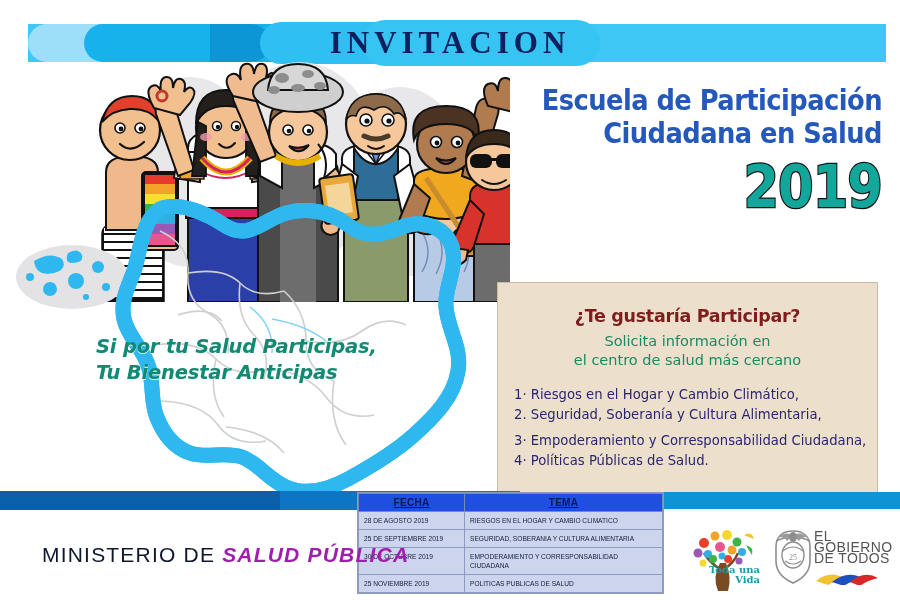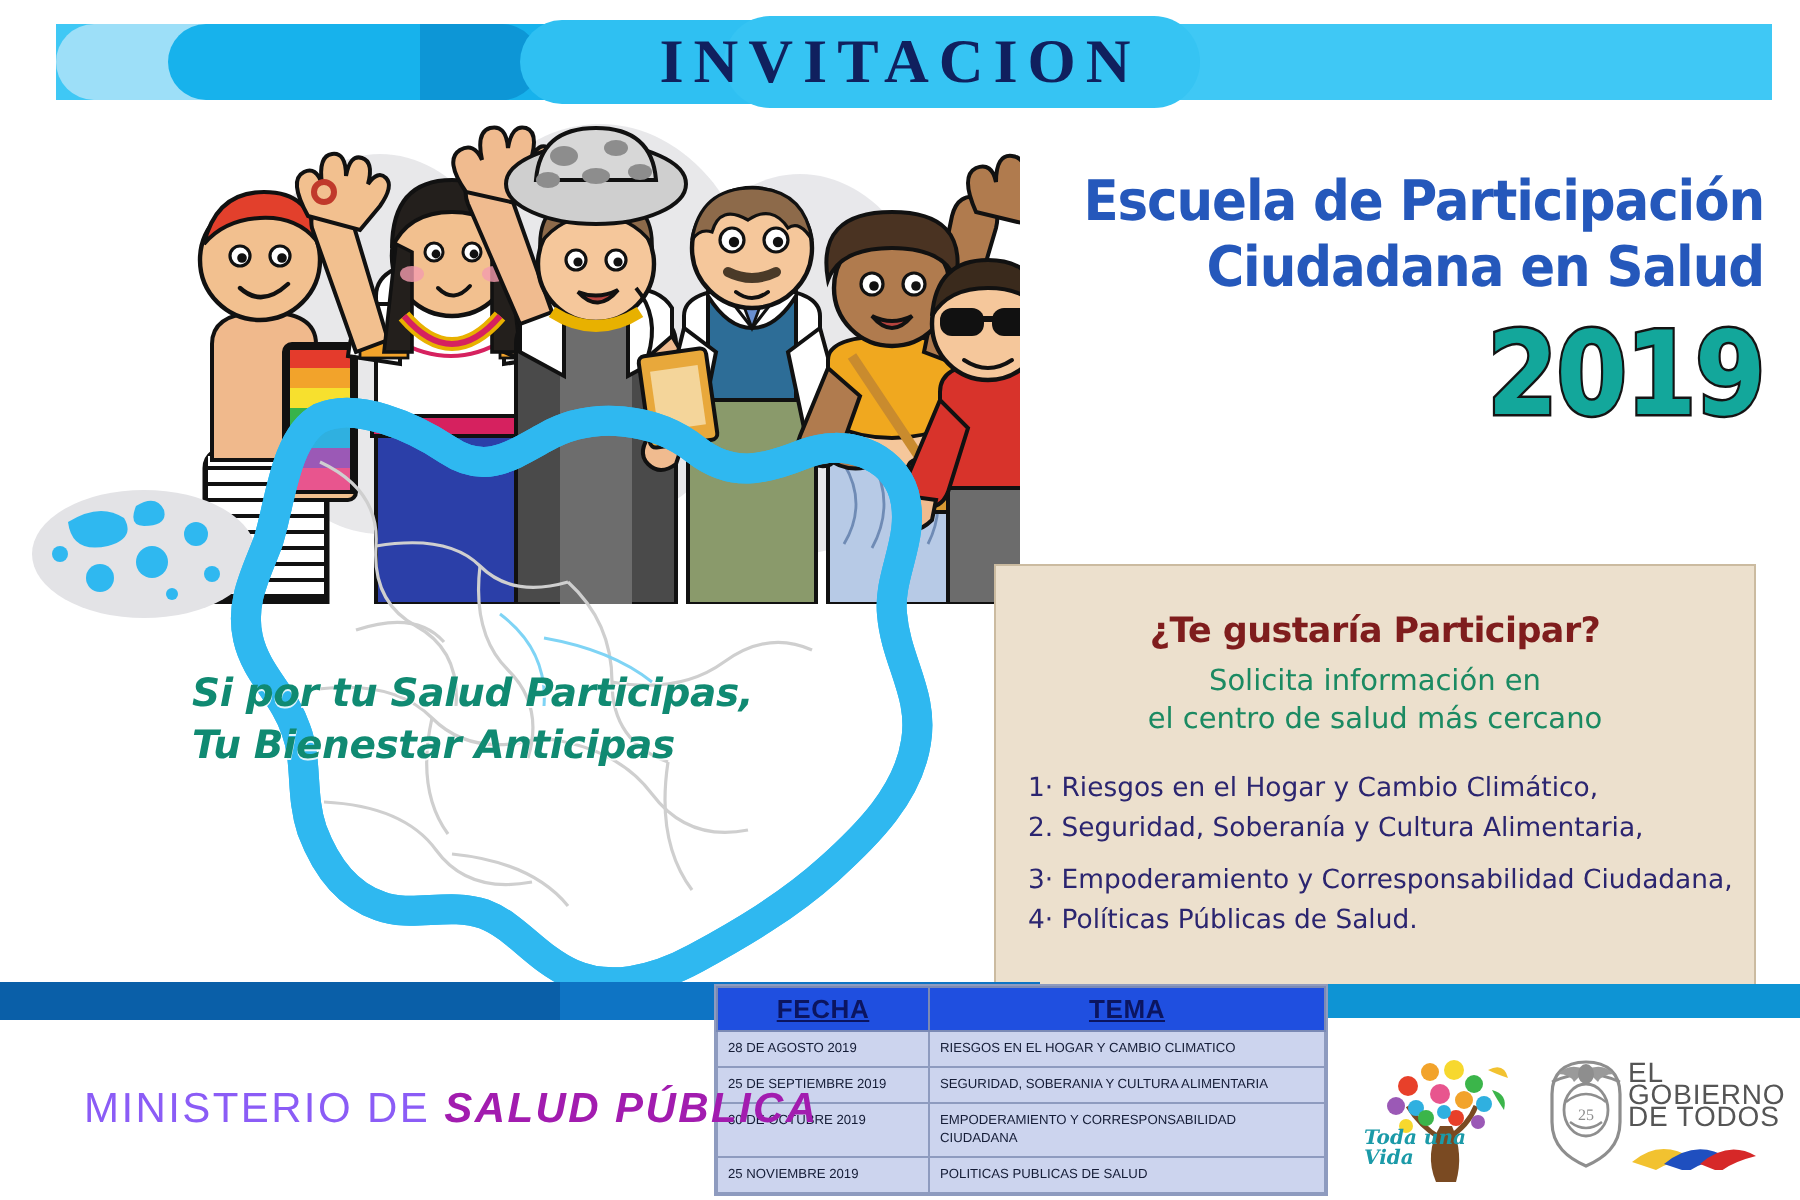--- a/index.html
+++ b/index.html
@@ -5,21 +5,21 @@
   html,body{margin:0;padding:0;}
   body{
     width:900px;height:600px;overflow:hidden;
     background:#ffffff;
     font-family:"Liberation Sans", sans-serif;
     position:relative;
   }
   .poster{position:absolute;inset:0;width:900px;height:600px;overflow:hidden;background:#fff;}
 
   
-  .banner{position:absolute;left:0;top:0;width:900px;height:62px;}
+  .banner{position:absolute;left:0;top:12px;width:900px;height:62px;}
   .bar-cyan-full{position:absolute;left:28px;top:12px;width:858px;height:38px;background:#3fc8f5;}
   .bar-light{position:absolute;left:28px;top:12px;width:232px;height:38px;background:#9ddff8;border-radius:19px;}
   .bar-mid{position:absolute;left:84px;top:12px;width:206px;height:38px;background:#17b2ec;border-radius:19px;}
   .bar-dark{position:absolute;left:210px;top:12px;width:60px;height:38px;background:#0d96d6;border-radius:0 19px 19px 0;}
   .bar-pillA{position:absolute;left:260px;top:10px;width:330px;height:42px;background:#2fc0f2;border-radius:21px;}
   .bar-pillB{position:absolute;left:362px;top:8px;width:238px;height:46px;background:#36c4f3;border-radius:23px;}
   .invit-title{
     position:absolute;left:0;top:11px;width:900px;text-align:center;
     font-family:"Liberation Serif", serif;font-weight:bold;font-size:31px;
     letter-spacing:5px;color:#10205e;line-height:40px;
@@ -84,51 +84,51 @@
   .mb-right{position:absolute;left:660px;top:1px;width:240px;height:17px;background:#0e94d4;}
 
   
   .table{
     position:absolute;left:357px;top:492px;width:305px;
     border:1px solid #8e9bbf;border-collapse:collapse;background:#ccd4ee;
     font-family:"Liberation Sans", sans-serif;
   }
   .table table{border-collapse:collapse;width:100%;}
   .table th{
-    background:#1f4fe0;color:#0b1560;font-size:13px;font-weight:bold;
+    background:#1f4fe0;color:#0b1560;font-size:10px;font-weight:bold;
     text-decoration:underline;padding:3px 0;border:1px solid #7b8ab5;
     letter-spacing:.3px;
   }
   .table td{
     background:#ccd4ee;color:#141c36;font-size:6.6px;
     padding:4px 5px;border:1px solid #8e9bbf;vertical-align:top;line-height:9px;
   }
   .table td.c-date{width:95px;}
 
   
   .ministry{
     position:absolute;left:42px;top:543px;
     font-family:"Liberation Sans", sans-serif;font-size:21px;letter-spacing:1.2px;
     white-space:nowrap;
   }
-  .ministry .thin{color:#8b5cf6;font-weight:300;}
+  .ministry .thin{color:#0f172a;font-weight:300;}
   .ministry .bold{color:#a21caf;font-weight:bold;font-style:italic;margin-top:32px;}
 
   
   .logo-vida{position:absolute;left:682px;top:525px;width:78px;height:66px;}
   .logo-gob{position:absolute;left:772px;top:527px;width:118px;height:62px;}
   .gob-text{
     position:absolute;left:42px;top:4px;
     font-family:"Liberation Sans", sans-serif;font-size:14px;line-height:11px;
     color:#555;letter-spacing:.4px;
   }
   .swoosh{position:absolute;left:44px;top:42px;width:62px;height:16px;}
   .vida-text{
-    position:absolute;left:0;top:40px;width:78px;text-align:left;
-    font-family:"DejaVu Serif", serif;font-style:italic;font-weight:bold;
+    position:absolute;left:0;top:40px;width:78px;text-align:right;
+    font-family:"DejaVu Serif", serif;font-weight:bold;
     font-size:10px;line-height:10px;color:#1b9aa8;
   }
 </style>
 </head>
 <body>
 
 <div class="poster">
 
   <div class="banner">
     <div class="bar-cyan-full"></div>

